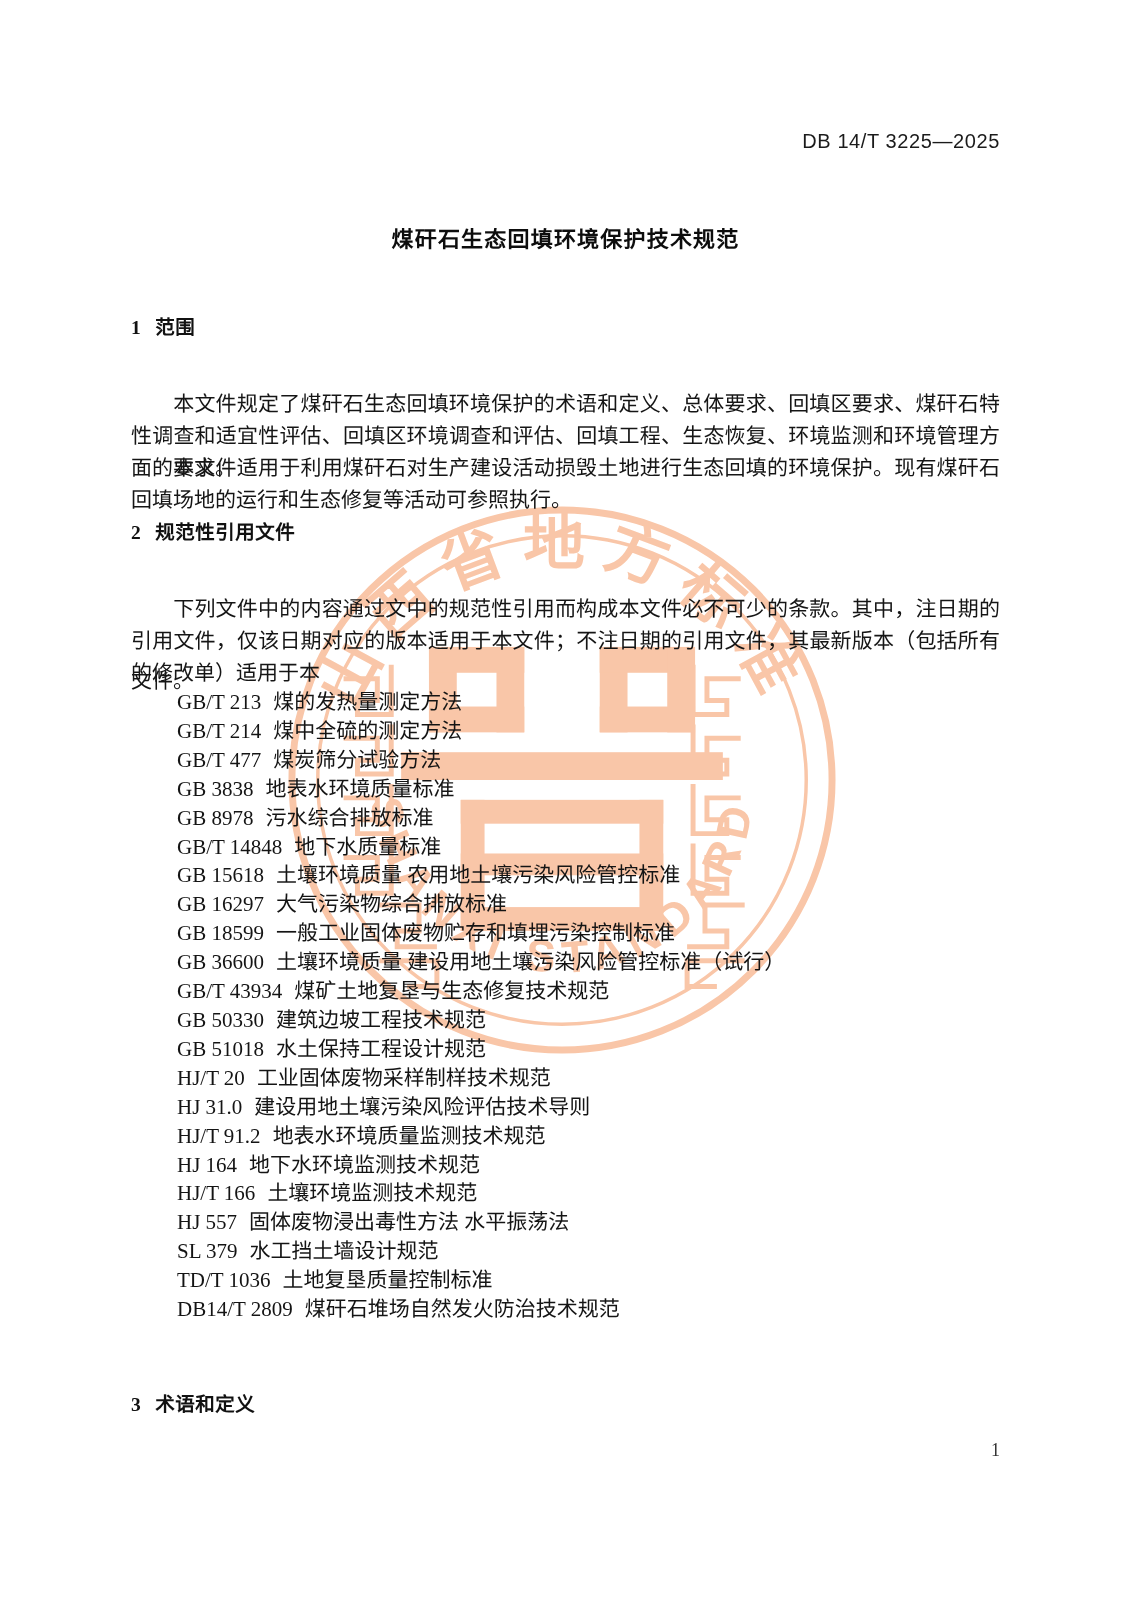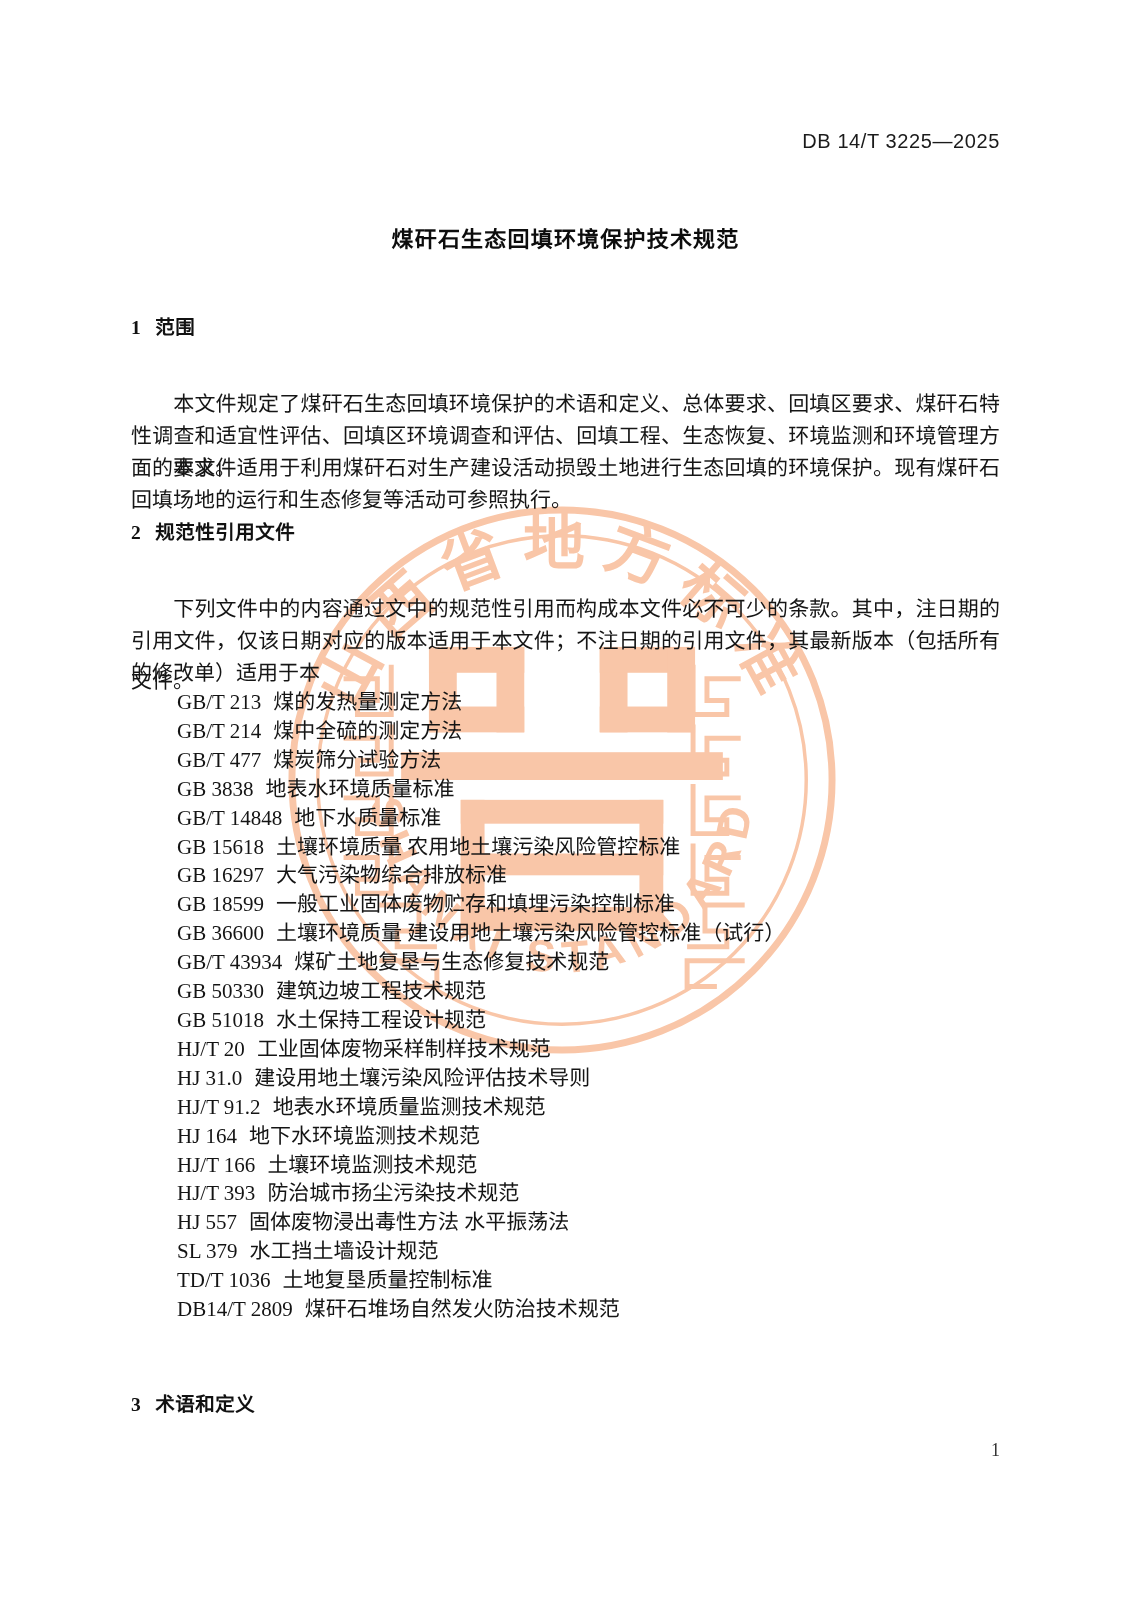--- a/index.html
+++ b/index.html
@@ -212,34 +212,34 @@
 
     <p class="para b-p3a"><span class="ind"></span><span>下列文件中的内容通过文中的规范性引用而构成本文件必不可少的条款。其中，注日期的引用文件，仅该日期对应的版本适用于本文件；不注日期的引用文件，其最新版本（包括所有的修改单）适用于本</span></p>
 
     <p class="para b-p3b">文件。</p>
 
     <div class="b-reflist">
       <div class="ref-item"><span class="code">GB/T 213</span><span class="ttl">煤的发热量测定方法</span></div>
       <div class="ref-item"><span class="code">GB/T 214</span><span class="ttl">煤中全硫的测定方法</span></div>
       <div class="ref-item"><span class="code">GB/T 477</span><span class="ttl">煤炭筛分试验方法</span></div>
       <div class="ref-item"><span class="code">GB 3838</span><span class="ttl">地表水环境质量标准</span></div>
+      <div class="ref-item"><span class="code">GB 8978</span><span class="ttl">污水综合排放标准</span></div>
       <div class="ref-item"><span class="code">GB/T 14848</span><span class="ttl">地下水质量标准</span></div>
       <div class="ref-item"><span class="code">GB 15618</span><span class="ttl">土壤环境质量 农用地土壤污染风险管控标准</span></div>
       <div class="ref-item"><span class="code">GB 16297</span><span class="ttl">大气污染物综合排放标准</span></div>
       <div class="ref-item"><span class="code">GB 18599</span><span class="ttl">一般工业固体废物贮存和填埋污染控制标准</span></div>
       <div class="ref-item"><span class="code">GB 36600</span><span class="ttl">土壤环境质量 建设用地土壤污染风险管控标准（试行）</span></div>
       <div class="ref-item"><span class="code">GB/T 43934</span><span class="ttl">煤矿土地复垦与生态修复技术规范</span></div>
       <div class="ref-item"><span class="code">GB 50330</span><span class="ttl">建筑边坡工程技术规范</span></div>
       <div class="ref-item"><span class="code">GB 51018</span><span class="ttl">水土保持工程设计规范</span></div>
       <div class="ref-item"><span class="code">HJ/T 20</span><span class="ttl">工业固体废物采样制样技术规范</span></div>
       <div class="ref-item"><span class="code">HJ 31.0</span><span class="ttl">建设用地土壤污染风险评估技术导则</span></div>
       <div class="ref-item"><span class="code">HJ/T 91.2</span><span class="ttl">地表水环境质量监测技术规范</span></div>
       <div class="ref-item"><span class="code">HJ 164</span><span class="ttl">地下水环境监测技术规范</span></div>
       <div class="ref-item"><span class="code">HJ/T 166</span><span class="ttl">土壤环境监测技术规范</span></div>
-      <div class="ref-item"><span class="code">HJ/T 393</span><span class="ttl">防治城市扬尘污染技术规范</span></div>
       <div class="ref-item"><span class="code">HJ 557</span><span class="ttl">固体废物浸出毒性方法 水平振荡法</span></div>
       <div class="ref-item"><span class="code">SL 379</span><span class="ttl">水工挡土墙设计规范</span></div>
       <div class="ref-item"><span class="code">TD/T 1036</span><span class="ttl">土地复垦质量控制标准</span></div>
       <div class="ref-item"><span class="code">DB14/T 2809</span><span class="ttl">煤矸石堆场自然发火防治技术规范</span></div>
     </div>
 
     <div class="sec-head b-sec3">
       <span class="num">3</span><span>术语和定义</span>
     </div>
 

